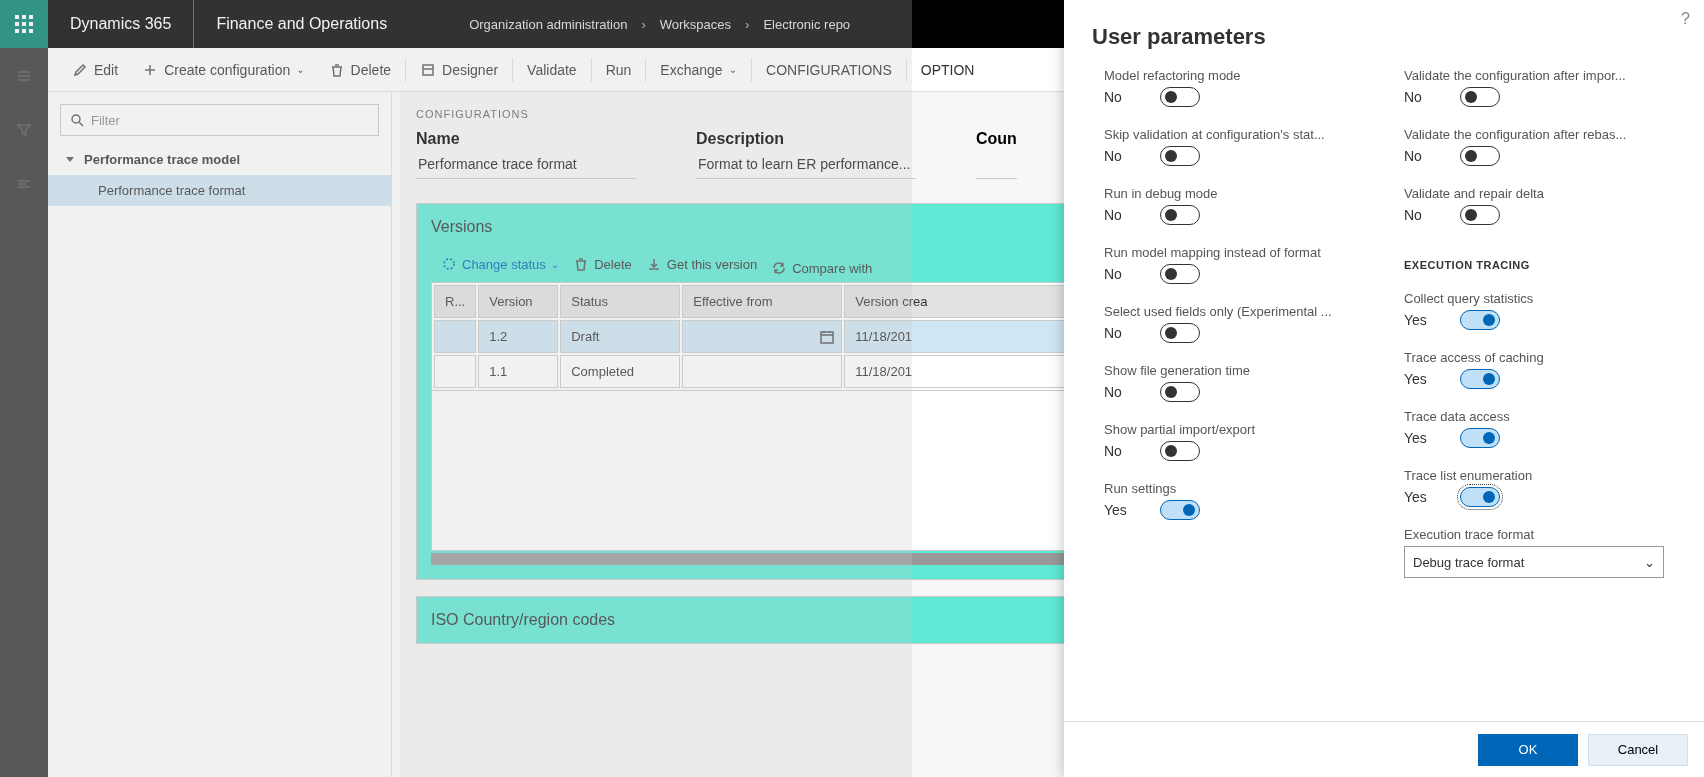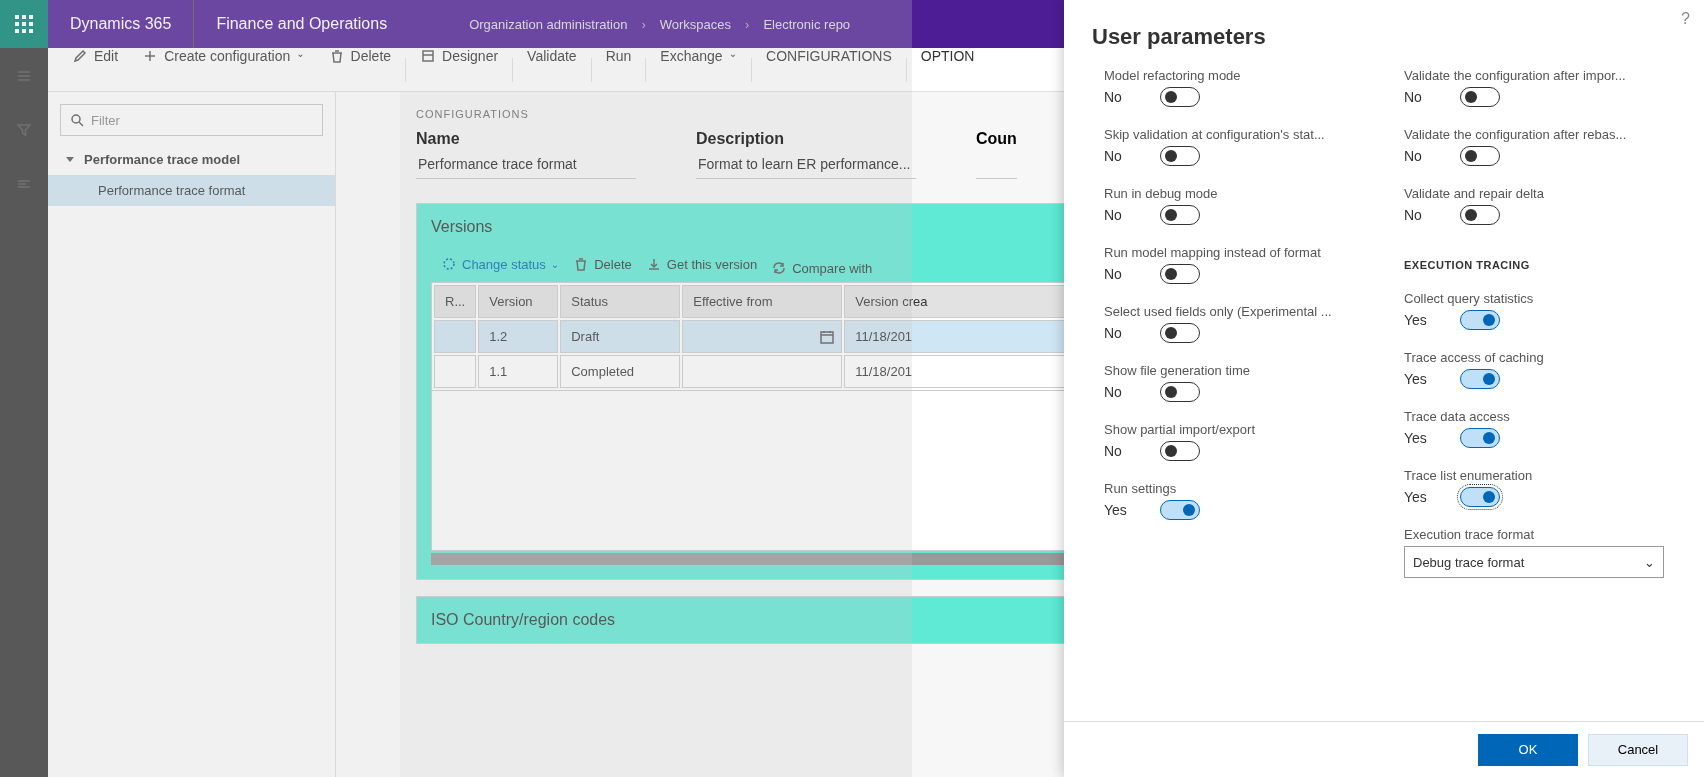--- a/index.html
+++ b/index.html
@@ -1,39 +1,39 @@
 <!DOCTYPE html>
 <html><head>
 <meta charset="utf-8">
 <style>
 * { box-sizing: border-box; margin: 0; padding: 0; }
 body { font-family: "Segoe UI", Arial, sans-serif; font-size: 13px; color: #333; width: 1704px; height: 777px; overflow: hidden; background: #fff; position: relative; }
 
 
-.topbar { height: 48px; background: #4c1d95; color: #fff; display: flex; align-items: center; }
+.topbar { height: 48px; background: #000000; color: #fff; display: flex; align-items: center; }
 .waffle { width: 48px; height: 48px; background: #008272; display: flex; align-items: center; justify-content: center; }
 .waffle-grid { width: 18px; height: 18px; display: grid; grid-template-columns: repeat(3,4px); grid-template-rows: repeat(3,4px); gap: 3px; }
 .waffle-grid span { background: #fff; }
 .brand { padding: 0 22px; font-size: 16px; font-weight: 400; }
 .module { padding: 0 22px; font-size: 16px; font-weight: 400; border-left: 1px solid #555; height: 48px; display: flex; align-items: center; }
 .breadcrumb { margin-left: 60px; display: flex; align-items: center; gap: 14px; font-size: 13px; color: #ddd; }
 .bc-sep { color: #aaa; }
 
 
 .leftrail { position: absolute; left: 0; top: 48px; width: 48px; height: 729px; background: #333333; display: flex; flex-direction: column; align-items: center; padding-top: 10px; gap: 18px; color: #ccc; }
 .leftrail .rail-btn { width: 48px; height: 36px; display: flex; align-items: center; justify-content: center; cursor: pointer; }
 
 
 .actionbar { position: absolute; left: 48px; top: 48px; right: 0; height: 44px; border-bottom: 1px solid #e0e0e0; display: flex; align-items: center; padding-left: 12px; color: #333; }
-.actionbar .abtn { display: flex; align-items: flex-start; gap: 6px; padding: 0 12px; height: 44px; cursor: pointer; font-size: 14px; }
+.actionbar .abtn { display: flex; align-items: center; gap: 6px; padding: 0 12px; height: 44px; cursor: pointer; font-size: 14px; }
 .actionbar .sep { width: 1px; height: 24px; background: #e0e0e0; margin: 0 2px; }
 .caret { font-size: 10px; }
 
 
-.navpane { position: absolute; left: 48px; top: 92px; width: 288px; bottom: 0; border-right: 1px solid #e0e0e0; background: #fff; padding: 8px 0; }
+.navpane { position: absolute; left: 48px; top: 92px; width: 344px; bottom: 0; border-right: 1px solid #e0e0e0; background: #fff; padding: 8px 0; }
 .filterbox { margin: 4px 12px 8px 12px; height: 32px; border: 1px solid #c8c8c8; display: flex; align-items: center; padding: 0 8px; gap: 6px; color: #666; }
 .treeitem { padding: 8px 10px 8px 30px; cursor: pointer; display: flex; align-items: center; gap: 6px; }
 .treeitem.level1 { font-weight: 600; padding-left: 18px; }
 .treeitem.selected { background: #cfe6f5; }
 .tree-caret { display: inline-block; width: 0; height: 0; border-top: 5px solid #555; border-left: 4px solid transparent; border-right: 4px solid transparent; margin-right: 4px; }
 
 
 .content { position: absolute; left: 400px; top: 92px; right: 0; bottom: 0; background: #f7f7f7; padding: 16px; overflow: auto; }
 .sec-label { font-size: 11px; letter-spacing: 1px; color: #666; margin-bottom: 10px; }
 .fieldrow { display: flex; gap: 60px; margin-bottom: 24px; }

